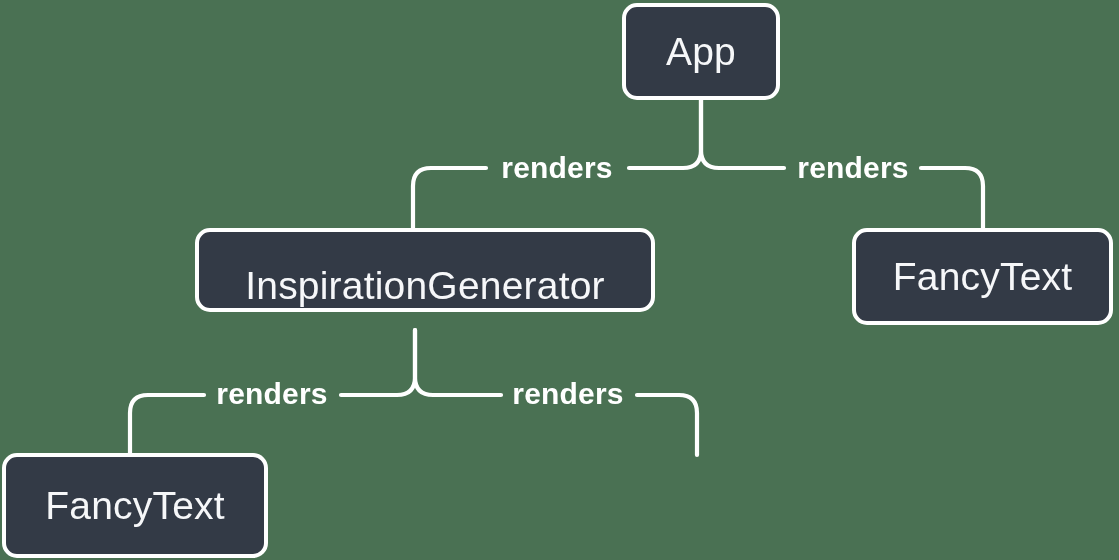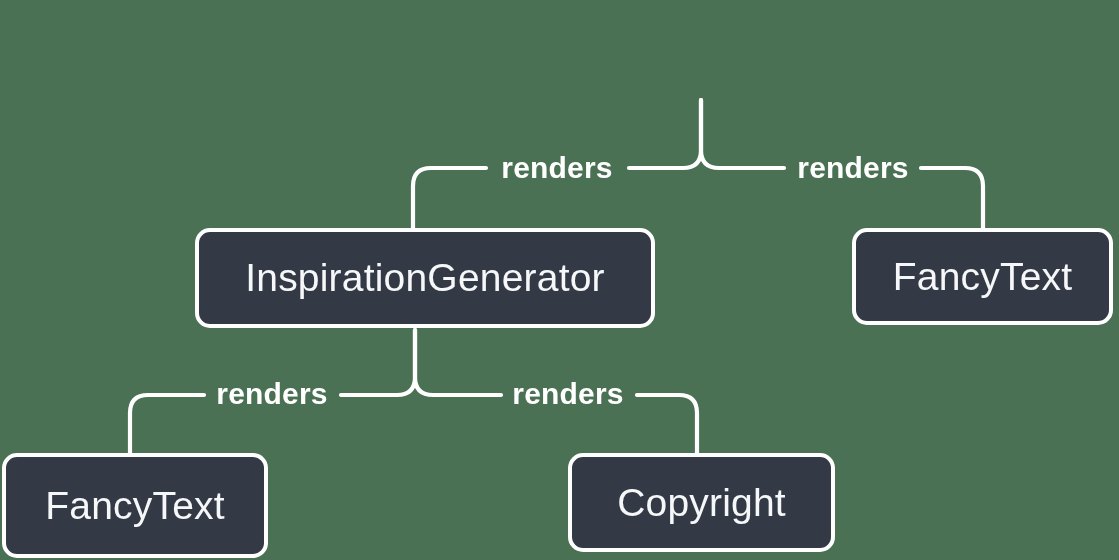--- a/index.html
+++ b/index.html
@@ -37,21 +37,21 @@
     color: var(--node-text, #f6f7f9);
     display: flex;
     align-items: center;
     justify-content: center;
     font-size: 39px;
     font-weight: 500;
     letter-spacing: 0.2px;
     white-space: nowrap;
   }
   .node-app                   { left: 622px; top: 3px;   width: 158px; height: 97px; }
-  .node-inspiration-generator { left: 195px; top: 228px; width: 460px; height: 100px; }
+  .node-inspiration-generator { left: 195px; top: 228px; width: 460px; height: 84px; align-items: flex-end; }
   .node-fancy-text-top        { left: 852px; top: 228px; width: 261px; height: 97px; }
   .node-fancy-text-bottom     { left: 2px;   top: 453px; width: 266px; height: 105px; }
   .node-copyright             { left: 568px; top: 453px; width: 267px; height: 99px; }
   .edge-label {
     position: absolute;
     transform: translate(-50%, -50%);
     color: var(--label-color, #ffffff);
     font-size: 30px;
     font-weight: 700;
     letter-spacing: 0.2px;
@@ -73,35 +73,35 @@
     <path d="M486 168 H431 Q413 168 413 186 V230"></path>
     <path d="M701 100 V150 Q701 168 719 168 H784"></path>
     <path d="M921 168 H965 Q983 168 983 186 V230"></path>
 
     <path d="M415 330 V377 Q415 395 397 395 H341"></path>
     <path d="M204 395 H148 Q130 395 130 413 V455"></path>
     <path d="M415 330 V377 Q415 395 433 395 H501"></path>
     <path d="M637 395 H679 Q697 395 697 413 V455"></path>
   </svg>
 
+  <div class="node node-app">
+    <span>App</span>
+  </div>
 
   <div class="node node-inspiration-generator">
     <span>InspirationGenerator</span>
   </div>
 
   <div class="node node-fancy-text-top">
     <span>FancyText</span>
   </div>
 
   <div class="node node-fancy-text-bottom">
     <span>FancyText</span>
   </div>
 
-  <div class="node node-copyright">
-    <span>Copyright</span>
-  </div>
 
   <div class="edge-label edge-label-1">renders</div>
   <div class="edge-label edge-label-2">renders</div>
   <div class="edge-label edge-label-3">renders</div>
   <div class="edge-label edge-label-4">renders</div>
 
 </div>
 
 </body></html>

